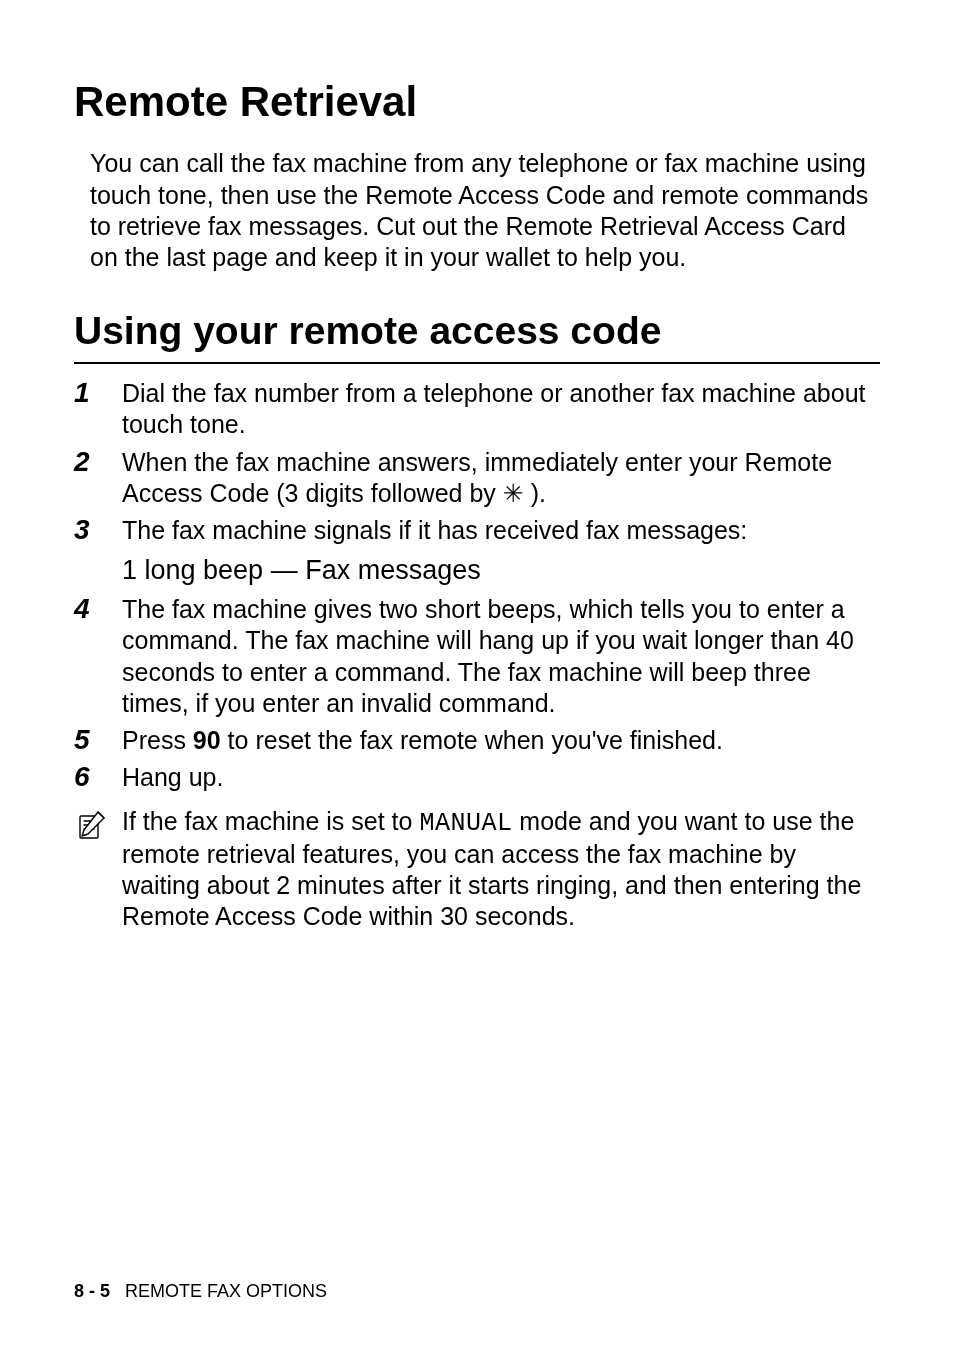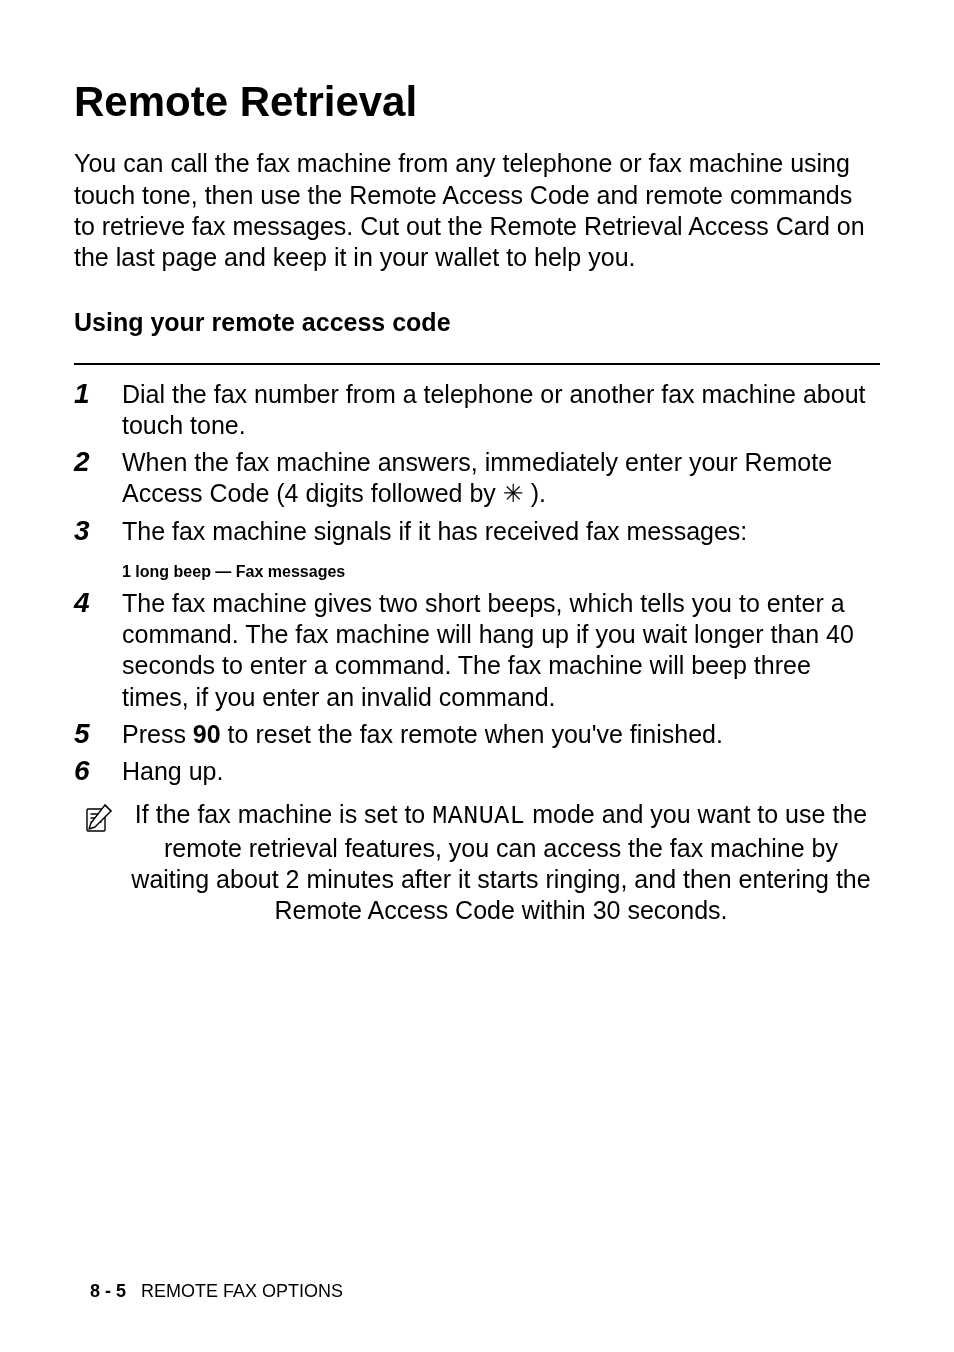--- a/index.html
+++ b/index.html
@@ -18,26 +18,26 @@
   }
   .title {
     font-size: 42px;
     font-weight: bold;
     margin: 0 0 22px 0;
     line-height: 1.15;
   }
   .intro {
     font-size: 25px;
     line-height: 1.25;
-    margin: 0 0 34px 0;
+    margin: 0 0 34px 16px;
   }
   .subheading {
-    font-size: 25px;
+    font-size: 39px;
     font-weight: bold;
-    margin: 0 0 24px 0;
+    margin: 0 0 6px 0;
     line-height: 1.25;
   }
   .rule {
     border: none;
     border-top: 2px solid #000000;
     margin: 0 0 14px 0;
   }
   .steps {
     margin: 0;
     padding: 0;
@@ -54,36 +54,35 @@
     font-weight: bold;
     line-height: 1.1;
     padding-top: 0px;
   }
   .step-body {
     flex: 1;
     font-size: 25px;
     line-height: 1.25;
   }
   .step-sub {
-    font-weight: bold;
-    font-size: 16px;
+    font-weight: normal;
+    font-size: 27px;
     line-height: 1.25;
-    margin-top: 15px;
+    margin-top: 8px;
   }
   .star {
     font-family: "Arial", sans-serif;
   }
   .code90 {
     font-weight: bold;
   }
   .note {
     display: flex;
     align-items: flex-start;
     margin-top: 12px;
-    text-align: center;
   }
   .note-icon {
     flex: 0 0 48px;
     padding-top: 2px;
   }
   .note-body {
     flex: 1;
     font-size: 25px;
     line-height: 1.25;
   }
@@ -92,21 +91,20 @@
     letter-spacing: 0.5px;
   }
   .footer {
     position: absolute;
     left: 74px;
     bottom: 50px;
     font-size: 18px;
   }
   .footer-pg {
     font-weight: bold;
-    margin-left: 16px;
   }
 </style>
 </head>
 <body>
 
 <div class="page">
 
   <h1 class="title">Remote Retrieval</h1>
 
   <p class="intro">You can call the fax machine from any telephone or fax machine using touch tone, then use the Remote Access Code and remote commands to retrieve fax messages. Cut out the Remote Retrieval Access Card on the last page and keep it in your wallet to help you.</p>
@@ -117,21 +115,21 @@
   <div class="steps">
 
     <div class="step">
       <div class="step-num">1</div>
       <div class="step-body">Dial the fax number from a telephone or another fax machine about touch tone.</div>
     </div>
 
     <div class="step">
       <div class="step-num">2</div>
       <div class="step-body">
-        <span>When the fax machine answers, immediately enter your Remote Access Code (4 digits followed by </span><span class="star">✳</span><span> ).</span>
+        <span>When the fax machine answers, immediately enter your Remote Access Code (3 digits followed by </span><span class="star">✳</span><span> ).</span>
       </div>
     </div>
 
     <div class="step">
       <div class="step-num">3</div>
       <div class="step-body">
         <div>The fax machine signals if it has received fax messages:</div>
         <div class="step-sub">1 long beep — Fax messages</div>
       </div>
     </div>

